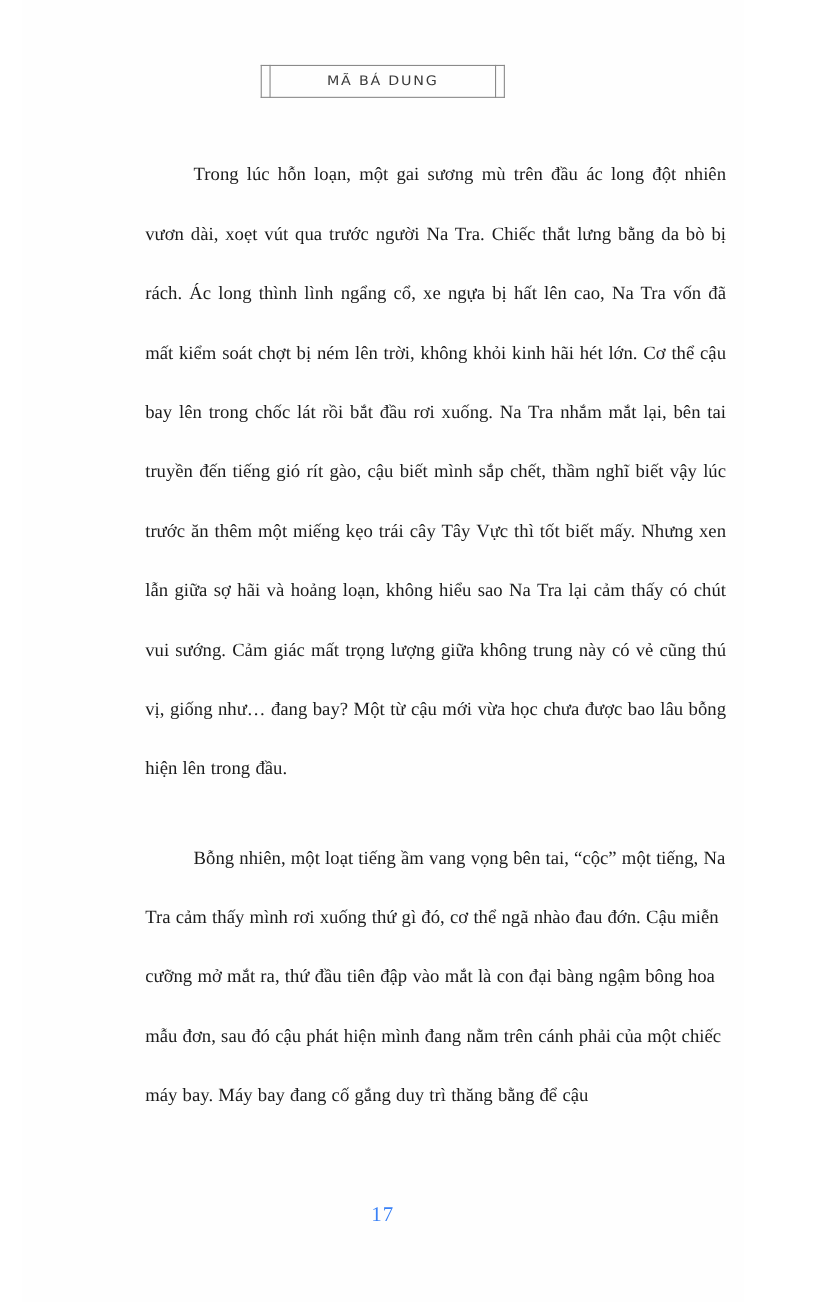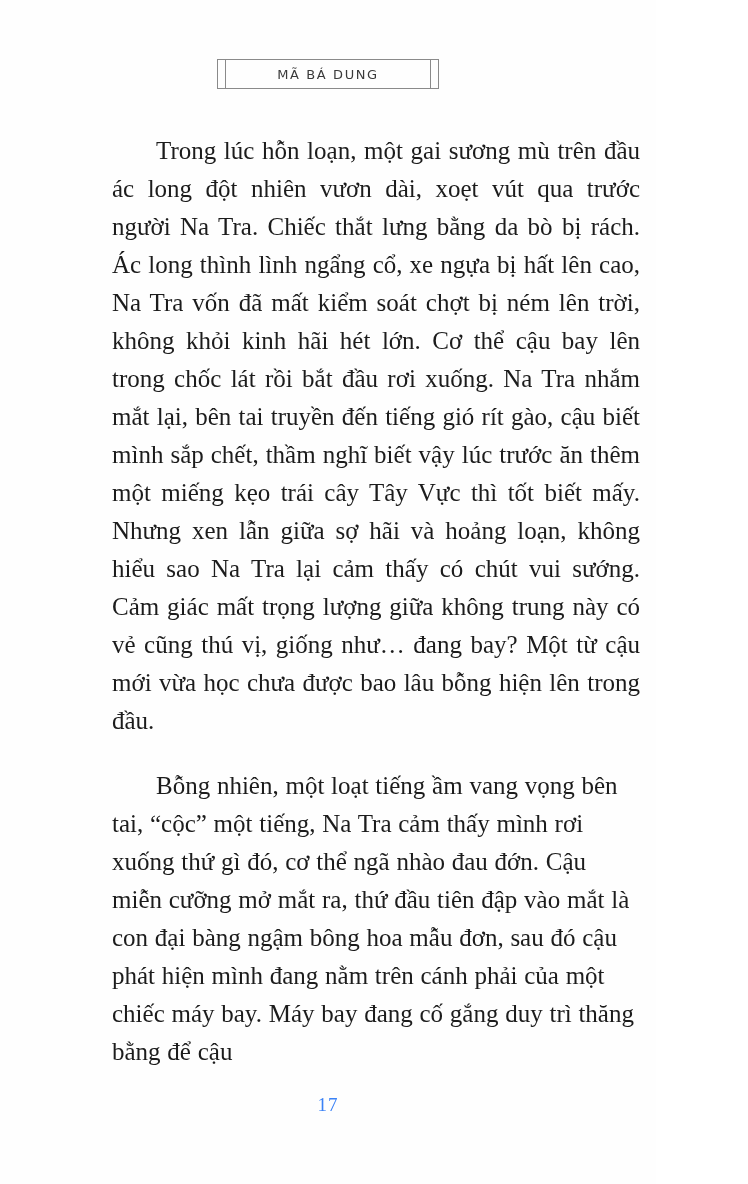--- a/index.html
+++ b/index.html
@@ -16,20 +16,21 @@
     color: #1a1a1a;
     overflow: hidden;
   }
 
   .page {
     width: 656px;
     height: 1184px;
     position: relative;
     padding: 0;
     background: #fefefe;
+    margin-left: 20px;
   }
 
   
   .header {
     position: absolute;
     top: 54px;
     left: 0;
     width: 100%;
     display: flex;
     justify-content: center;
@@ -79,22 +80,22 @@
 
   
   .content {
     position: absolute;
     top: 132px;
     left: 112px;
     width: 528px;
   }
   .content p {
     margin: 0;
-    font-size: 25px;
-    line-height: 38px;
+    font-size: 17px;
+    line-height: 54px;
     text-align: justify;
     text-justify: inter-word;
     text-indent: 44px;
     word-spacing: 0.5px;
     color: #1c1c1c;
   }
   .content p.last-of-block {
     text-align: left;
   }
   .content p + p {

